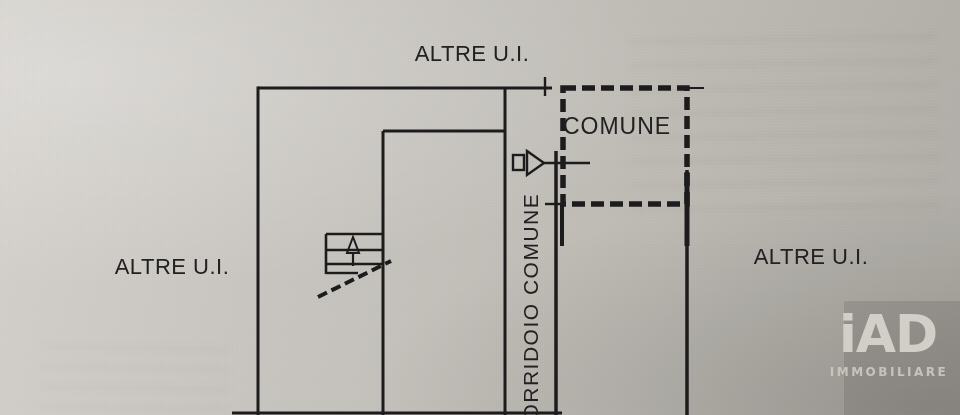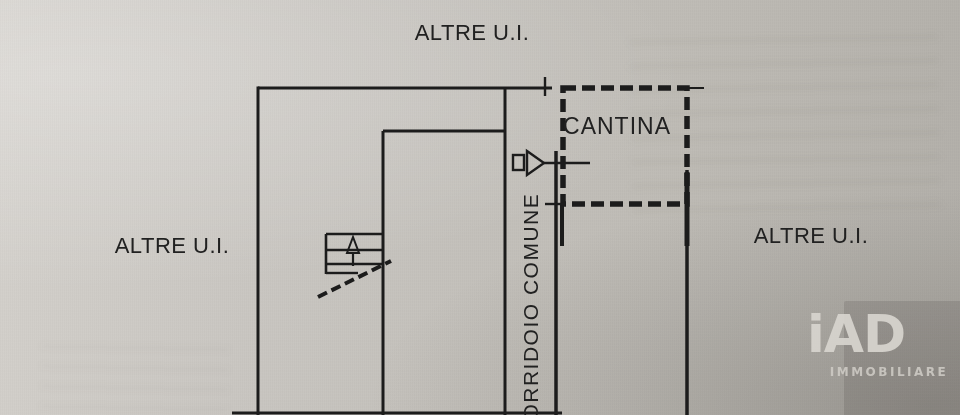--- a/index.html
+++ b/index.html
@@ -21,33 +21,33 @@
   .ghost.g1 { left:630px; top:30px; width:310px; height:180px; transform:rotate(-1deg);
     background:repeating-linear-gradient(0deg, rgba(72,70,63,0.055) 0 5px, transparent 5px 24px); }
   .ghost.g2 { left:40px; top:330px; width:190px; height:80px; transform:rotate(1deg);
     background:repeating-linear-gradient(0deg, rgba(72,70,63,0.04) 0 4px, transparent 4px 20px); }
   svg.plan { position:absolute; left:0; top:0; }
   svg.plan * { stroke:#1c1c1c; }
   .lbl {
     position:absolute; color:#212121; letter-spacing:0.5px;
     white-space:nowrap; transform:translate(-50%,-50%);
   }
-  .lbl.big { font-size:22px; }
+  .lbl.big { font-size:22px;margin-top:21px; }
   .lbl.cantina { font-size:23px; letter-spacing:1px; }
   .lbl.altra { font-size:20px; }
   .lbl.corridor {
     font-size:21px; letter-spacing:1.5px;
     transform:translate(-50%,-50%) rotate(-90deg);
   }
   .wm-box {
     position:absolute; left:844px; top:301px; width:130px; height:130px;
     background:rgba(35,33,29,0.13); border-radius:2px;
   }
   .wm-brand {
-    position:absolute; left:856px; top:334px; transform:translate(-50%,-50%);
+    position:absolute; left:888px; top:334px; transform:translate(-50%,-50%);
     font-family:"DejaVu Sans", sans-serif; font-weight:bold; font-size:52px;
     color:#d8d5cf; letter-spacing:-1px; opacity:0.92;
   }
   .wm-sub {
     position:absolute; left:889px; top:372px; transform:translate(-50%,-50%);
     font-family:"DejaVu Sans", sans-serif; font-weight:bold; font-size:12px;
     color:#cdcac4; letter-spacing:2.5px; opacity:0.9;
   }
 </style>
 </head>
@@ -109,21 +109,21 @@
       <line x1="318" y1="297" x2="391" y2="261" stroke-width="4" stroke-dasharray="10 5"></line>
     </g>
   </svg>
 
   <div class="lbl big" style="left:472px; top:33px;">ALTRE U.I.</div>
 
   <div class="lbl big" style="left:172px; top:246px;">ALTRE U.I.</div>
 
   <div class="lbl big" style="left:811px; top:236px;">ALTRE U.I.</div>
 
-  <div class="lbl cantina" style="left:617px; top:126px;">CANTINA</div>
+  <div class="lbl cantina" style="left:617px; top:126px;">COMUNE</div>
 
 
   <div class="lbl corridor" style="left:531px; top:315px;">CORRIDOIO COMUNE</div>
 
   <div class="wm-box"></div>
   <div class="wm-brand">iAD</div>
   <div class="wm-sub">IMMOBILIARE</div>
 
 </div>
 

